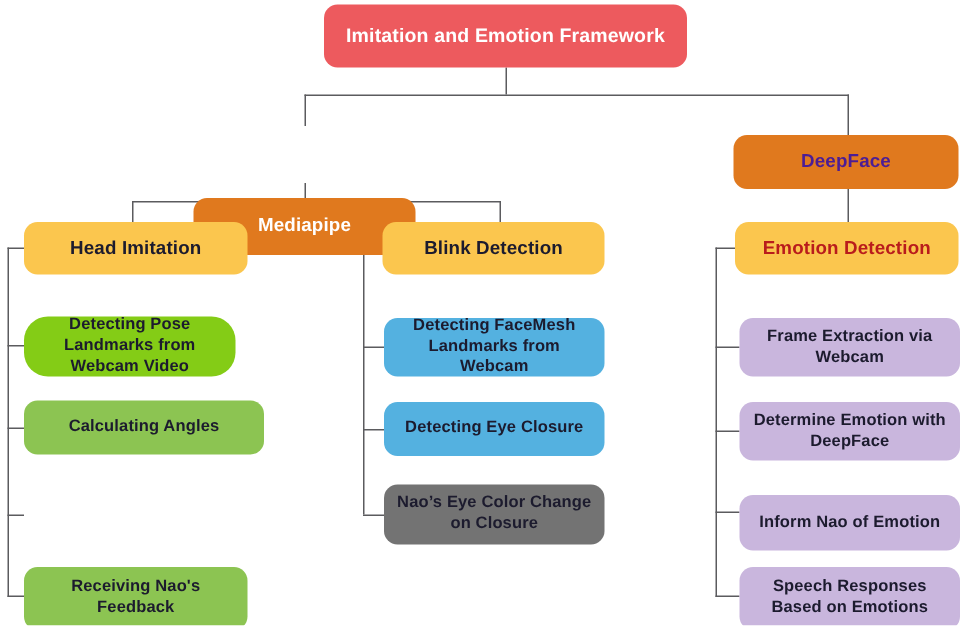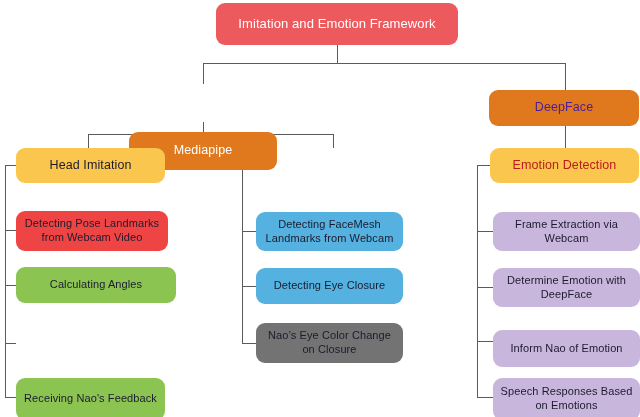--- a/index.html
+++ b/index.html
@@ -3,21 +3,21 @@
 <meta charset="utf-8">
 <style>
   html,body{margin:0;padding:0;background:#ffffff;}
   .canvas{
     position:relative;width:640px;height:417px;overflow:hidden;background:#ffffff;
     font-family:"Liberation Sans","DejaVu Sans",sans-serif;
   }
   .node{
     position:absolute;box-sizing:border-box;border-radius:9px;
     display:flex;align-items:center;justify-content:center;text-align:center;
-    font-weight:normal;line-height:1.25;padding:2px 6px;letter-spacing:.1px;
+    font-weight:bold;line-height:1.25;padding:2px 6px;letter-spacing:.1px;
   }
   .lvl-root{font-size:13px;}
   .lvl-branch{font-size:12.5px;}
   .lvl-cat{font-size:12.5px;}
   .lvl-child{font-size:11px;}
   .lh{position:absolute;height:1px;}
   .lv{position:absolute;width:1px;}
 </style>
 </head>
 <body>
@@ -55,24 +55,25 @@
   <div class="lh" style="left: 477px; top: 397px; width: 16px; background: rgb(91, 91, 94);"></div>
 
   <div class="node lvl-root" style="left: 216px; top: 3px; width: 242px; height: 42px; background: rgb(237, 90, 94); color: rgb(255, 255, 255);">Imitation and Emotion Framework</div>
 
   <div class="node lvl-branch" style="left: 129px; top: 84px; width: 148px; height: 38px; background: rgb(224, 121, 30); color: rgb(255, 255, 255); margin-top: 48px;">Mediapipe</div>
 
   <div class="node lvl-branch" style="left: 489px; top: 90px; width: 150px; height: 36px; background: rgb(224, 121, 30); color: #4c1d95;">DeepFace</div>
 
   <div class="node lvl-cat" style="left: 16px; top: 148px; width: 149px; height: 35px; background: rgb(251, 198, 78); color: rgb(28, 27, 46);">Head Imitation</div>
 
+  <div class="node lvl-cat" style="left: 255px; top: 148px; width: 148px; height: 35px; background: rgb(251, 198, 78); color: rgb(28, 27, 46);">Blink Detection</div>
 
   <div class="node lvl-cat" style="left: 490px; top: 148px; width: 149px; height: 35px; background: rgb(251, 198, 78); color: #b91c1c;">Emotion Detection</div>
 
-  <div class="node lvl-child" style="left: 16px; top: 211px; width: 152px; height: 40px; background: #ef4444; color: rgb(28, 27, 46);">Detecting Pose Landmarks from Webcam Video</div>
+  <div class="node lvl-child" style="left: 16px; top: 211px; width: 141px; height: 40px; background: #84cc16; color: rgb(28, 27, 46); border-radius: 16px;">Detecting Pose Landmarks from Webcam Video</div>
   <div class="node lvl-child" style="left: 16px; top: 267px; width: 160px; height: 36px; background: rgb(140, 196, 82); color: rgb(28, 27, 46);">Calculating Angles</div>
   <div class="node lvl-child" style="left: 16px; top: 378px; width: 149px; height: 42px; background: rgb(140, 196, 82); color: rgb(28, 27, 46);">Receiving Nao's Feedback</div>
 
   <div class="node lvl-child" style="left: 256px; top: 212px; width: 147px; height: 39px; background: rgb(84, 177, 224); color: rgb(28, 27, 46);">Detecting FaceMesh Landmarks from Webcam</div>
   <div class="node lvl-child" style="left: 256px; top: 268px; width: 147px; height: 36px; background: rgb(84, 177, 224); color: rgb(28, 27, 46);">Detecting Eye Closure</div>
   <div class="node lvl-child" style="left: 256px; top: 323px; width: 147px; height: 40px; background: #737373; color: rgb(28, 27, 46);">Nao’s Eye Color Change on Closure</div>
 
   <div class="node lvl-child" style="left: 493px; top: 212px; width: 147px; height: 39px; background: rgb(201, 182, 221); color: rgb(28, 27, 46);">Frame Extraction via Webcam</div>
   <div class="node lvl-child" style="left: 493px; top: 268px; width: 147px; height: 39px; background: rgb(201, 182, 221); color: rgb(28, 27, 46);">Determine Emotion with DeepFace</div>
   <div class="node lvl-child" style="left: 493px; top: 330px; width: 147px; height: 37px; background: rgb(201, 182, 221); color: rgb(28, 27, 46);">Inform Nao of Emotion</div>

